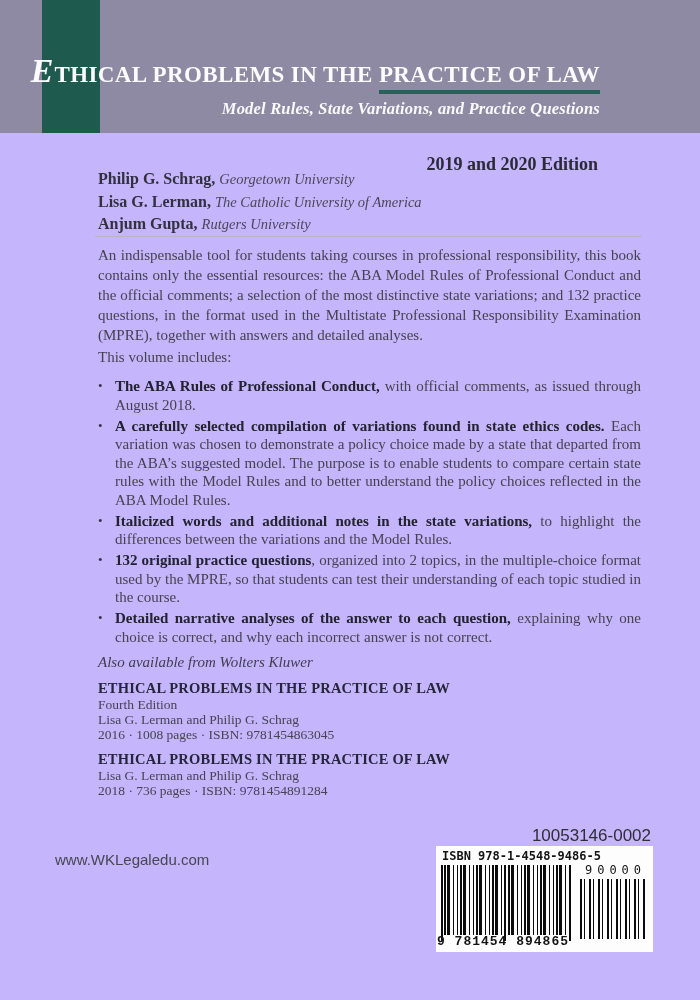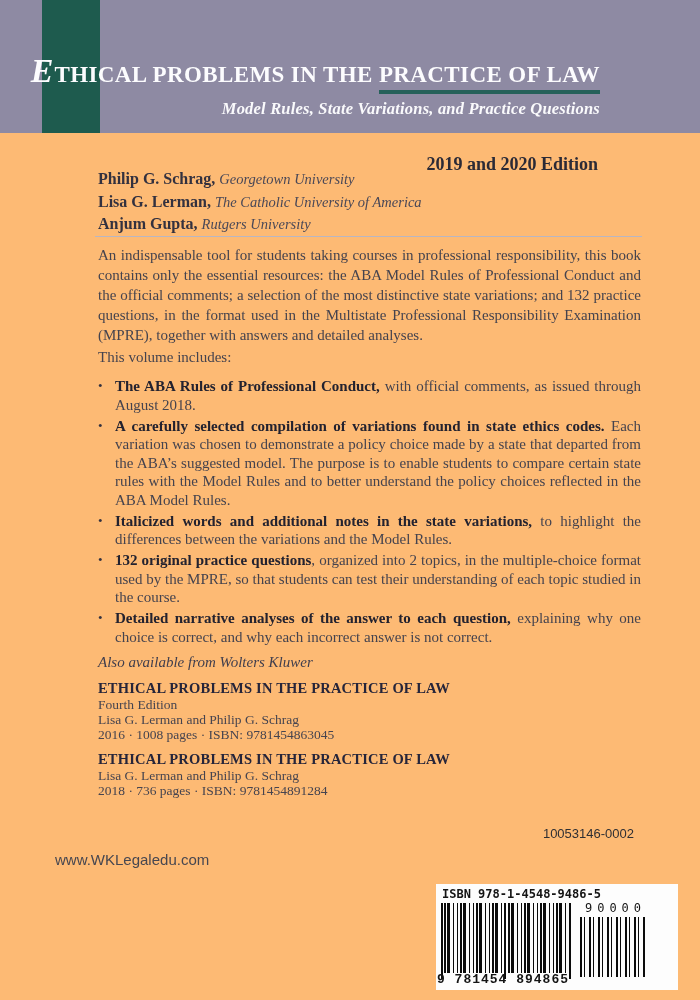--- a/index.html
+++ b/index.html
@@ -1,17 +1,17 @@
 <!DOCTYPE html>
 <html><head>
 <meta charset="utf-8">
 <style>
   html,body{margin:0;padding:0;}
   body{width:700px;height:1000px;position:relative;font-family:"Liberation Serif","DejaVu Serif",serif;}
-  .cover{position:absolute;inset:0;width:700px;height:1000px;background:#fdba74;overflow:hidden;}
+  .cover{position:absolute;inset:0;width:700px;height:1000px;background:#c4b5fd;overflow:hidden;}
 
   
   .band{position:absolute;left:0;top:0;width:700px;height:133px;background:#8e8aa3;}
   .tealbar{position:absolute;left:42px;top:0;width:58px;height:133px;background:#1e5b4e;}
   .header-text{position:absolute;right:100px;top:56px;text-align:right;white-space:nowrap;}
   .title{color:#fcfcfe;font-weight:bold;font-size:23px;letter-spacing:.4px;line-height:30px;}
   .title .initial{font-size:34px;font-style:italic;letter-spacing:0;padding-right:1px;}
   .title .underlined{border-bottom:4px solid #26615a;padding-bottom:3px;}
   .subtitle{margin-top:9px;color:#fafafc;font-size:16.5px;font-weight:bold;font-style:italic;letter-spacing:.2px;}
 
@@ -34,27 +34,27 @@
   .btext b{color:#23222f;}
 
   
   .also{position:absolute;top:654px;left:98px;font-size:15px;font-style:italic;color:#403e4d;}
   .book{position:absolute;left:98px;color:#46444f;}
   .book.b1{top:680px;} .book.b2{top:751px;}
   .book .btitle{font-size:14.5px;font-weight:bold;letter-spacing:.2px;color:#26253a;line-height:17px;}
   .book .bline{font-size:13.5px;line-height:15px;}
 
   
-  .product-code{position:absolute;top:826px;right:66px;font-family:"Liberation Sans","DejaVu Sans",sans-serif;
-        font-size:13px;color:#2f2f33;}
+  .product-code{position:absolute;top:826px;right:49px;font-family:"Liberation Sans","DejaVu Sans",sans-serif;
+        font-size:17px;color:#2f2f33;}
   .website{position:absolute;top:851px;left:55px;font-family:"Liberation Sans","DejaVu Sans",sans-serif;
         font-size:15px;color:#474750;}
 
   
-  .barcode{position:absolute;left:436px;top:884px;width:242px;height:106px;background:#fdfdfd;}
+  .barcode{position:absolute;left:436px;top:846px;width:217px;height:106px;background:#fdfdfd;}
   .isbn-label{position:absolute;left:6px;top:3px;font-family:"DejaVu Sans Mono","Liberation Mono",monospace;
         font-size:12px;font-weight:bold;color:#141414;letter-spacing:0;white-space:nowrap;}
   .ean-bars{position:absolute;left:5px;top:19px;width:130px;height:70px;
         background:repeating-linear-gradient(90deg,
           #0b0b0b 0 1px,#fdfdfd 1px 3px,#0b0b0b 3px 5px,#fdfdfd 5px 6px,
           #0b0b0b 6px 9px,#fdfdfd 9px 12px,#0b0b0b 12px 13px,#fdfdfd 13px 16px);}
   .guard{position:absolute;top:19px;width:2px;height:76px;background:#0b0b0b;}
   .g1{left:5px;} .g2{left:68px;} .g3{left:133px;}
   .ean-digits{position:absolute;left:1px;top:88px;width:138px;
         font-family:Liberation Mono, monospace;font-size:13px;font-weight:bold;

